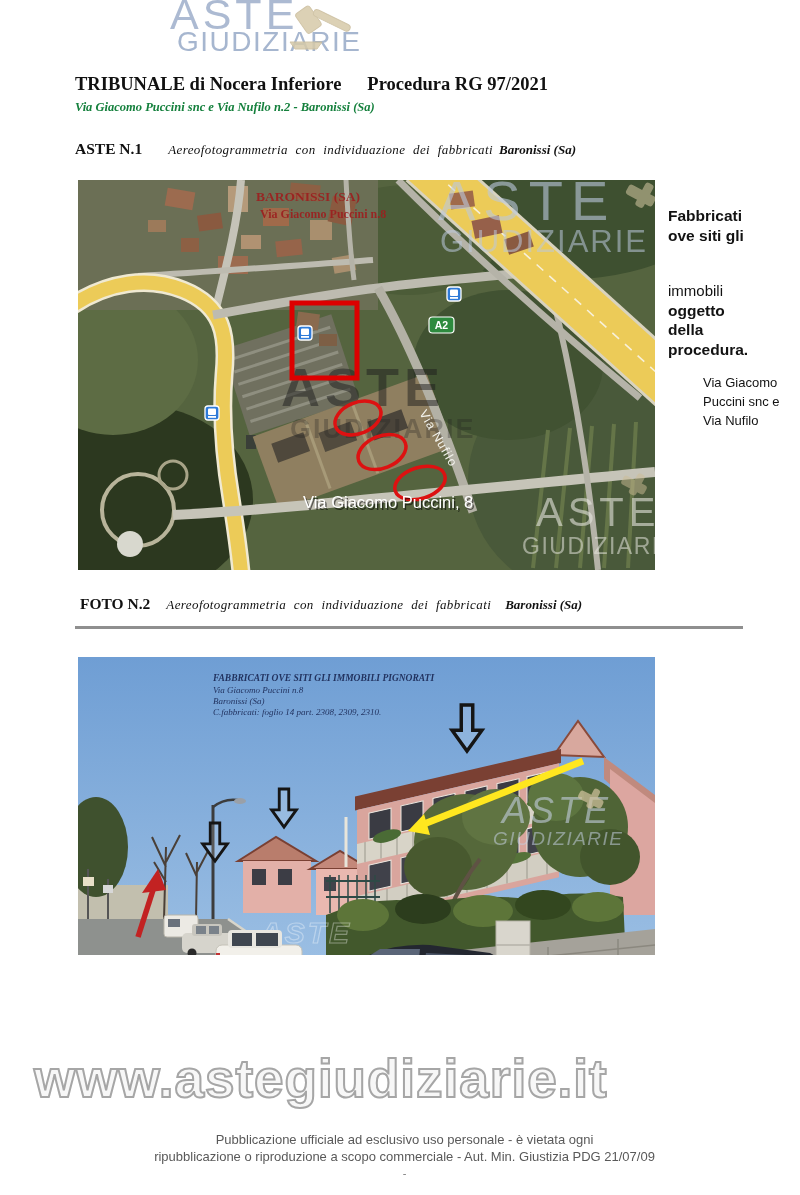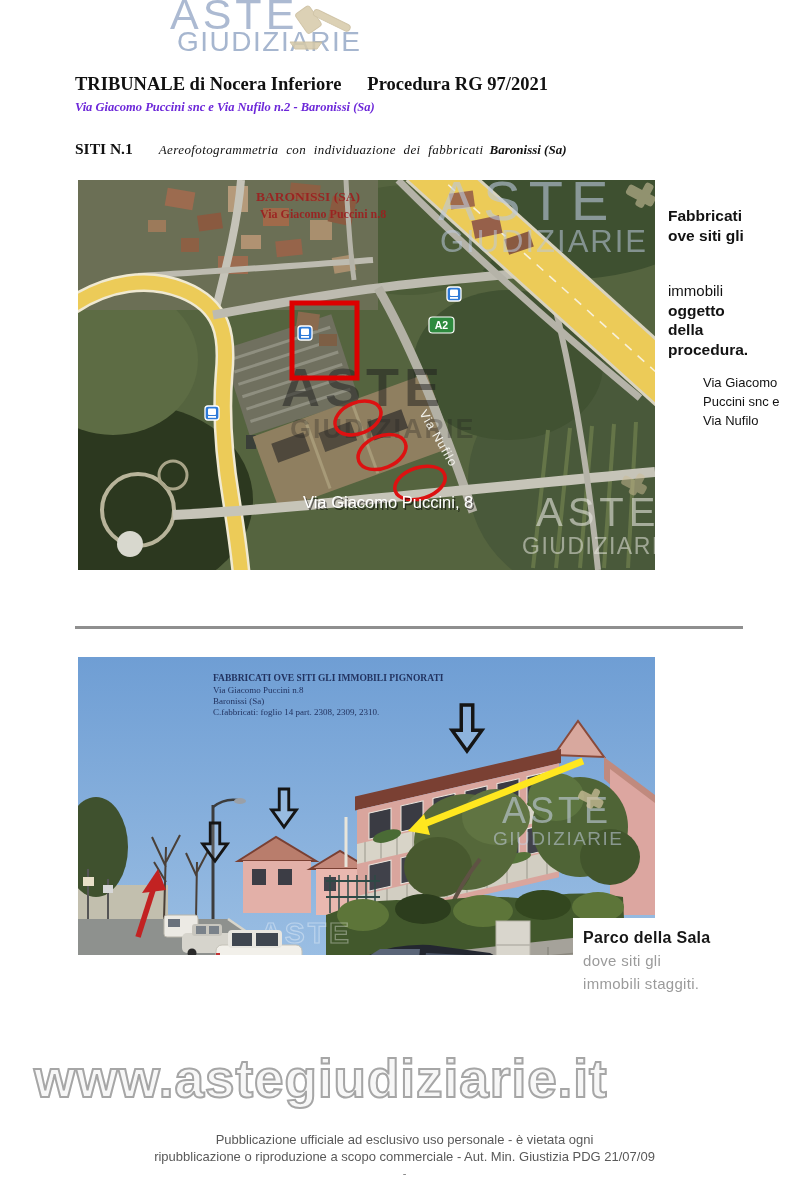--- a/index.html
+++ b/index.html
@@ -11,38 +11,38 @@
       color:rgba(151,169,199,.8);font-family:"Liberation Sans",sans-serif;font-weight:400;}
   .brand-giud{position:absolute;left:177px;top:26px;font-size:28px;letter-spacing:1.5px;
       color:rgba(151,169,199,.85);font-weight:400;}
   .brand-gavel{position:absolute;left:284px;top:0px;opacity:.85;}
 
   
   .title{position:absolute;left:75px;top:74px;font-family:"Liberation Serif",serif;
       font-weight:bold;font-size:18.5px;color:#111;white-space:nowrap;}
   .title .gap{display:inline-block;width:26px;}
   .subtitle{position:absolute;left:75px;top:100px;font-family:"Liberation Serif",serif;
-      font-weight:bold;font-style:italic;font-size:12.5px;color:#6d28d9;}
+      font-weight:bold;font-style:italic;font-size:12.5px;color:#15803d;}
 
   .fotorow{position:absolute;font-family:"Liberation Serif",serif;color:#111;white-space:nowrap;}
   .fotorow .lbl{font-weight:bold;font-size:15.5px;}
   .fotorow .cap{font-style:italic;font-size:13px;letter-spacing:.4px;word-spacing:4px;}
   .fotorow .plc{font-style:italic;font-weight:bold;font-size:13px;}
   #foto1row{left:75px;top:140px;}
   #foto1row .cap{margin-left:26px;}
   #foto1row .plc{margin-left:6px;}
   #foto2row{left:80px;top:595px;}
   #foto2row .cap{margin-left:16px;}
   #foto2row .plc{margin-left:14px;}
 
   .rule{position:absolute;left:75px;top:626px;width:668px;height:2.5px;background:#8f8f8f;}
 
   .photo{position:absolute;left:78px;overflow:hidden;}
   #photo1{top:180px;width:577px;height:390px;}
-  #photo2{top:657px;width:577px;height:298px;}
+  #photo2{top:657px;width:577px;height:298px;font-style:italic;}
 
   
   #note1{position:absolute;left:668px;top:206px;width:125px;color:#121212;}
   #note1 .b{font-weight:bold;font-size:15.5px;line-height:19.5px;}
   #note1 .r{font-weight:400;font-size:15px;line-height:19.5px;margin-top:36px;}
   #note1 .sm{font-weight:400;font-size:13px;line-height:19px;margin-left:35px;}
   #note1 .sp{height:14px;}
 
   
   #note2{position:absolute;left:573px;top:918px;width:222px;height:92px;background:#fff;
@@ -74,21 +74,21 @@
       <path d="M6 42 h32 l-5 7 h-22 z"></path>
     </g>
   </svg>
 
   <div class="title">
     <span>TRIBUNALE di Nocera Inferiore</span><span class="gap"></span><span>Procedura RG 97/2021</span>
   </div>
   <div class="subtitle">Via Giacomo Puccini snc e Via Nufilo n.2 - Baronissi (Sa)</div>
 
   <div class="fotorow" id="foto1row">
-    <span class="lbl">SITI N.1</span><span class="cap">Aereofotogrammetria con individuazione dei fabbricati</span><span class="plc">Baronissi (Sa)</span>
+    <span class="lbl">ASTE N.1</span><span class="cap">Aereofotogrammetria con individuazione dei fabbricati</span><span class="plc">Baronissi (Sa)</span>
   </div>
 
   <div class="photo" id="photo1">
   <svg width="577" height="390" viewBox="0 0 577 390">
     <defs>
       <g id="bus">
         <rect x="-7" y="-7" width="14" height="14" rx="3" fill="#2e7ad8" stroke="#fff" stroke-width="1.3"></rect>
         <rect x="-4" y="-4.5" width="8" height="6.5" rx="1" fill="#fff"></rect>
         <rect x="-4" y="3" width="8" height="1.8" fill="#fff"></rect>
       </g>
@@ -235,20 +235,23 @@
     <div class="r">immobili</div>
     <div class="b">oggetto</div>
     <div class="b">della</div>
     <div class="b">procedura.</div>
     <div class="sp"></div>
     <div class="sm">Via Giacomo</div>
     <div class="sm">Puccini snc e</div>
     <div class="sm">Via Nufilo</div>
   </div>
 
+  <div class="fotorow" id="foto2row">
+    <span class="lbl">FOTO N.2</span><span class="cap">Aereofotogrammetria con individuazione dei fabbricati</span><span class="plc">Baronissi (Sa)</span>
+  </div>
   <div class="rule"></div>
 
   <div class="photo" id="photo2">
   <svg width="577" height="403" viewBox="0 0 577 403">
     <defs>
       <linearGradient id="sky" x1="0" y1="0" x2="0" y2="1">
         <stop offset="0" stop-color="#6f9ed4"></stop>
             <stop offset="1" stop-color="#a9c9e8"></stop>
       </linearGradient>
       <path id="darr" d="M-5,0 L5,0 L5,22 L13,22 L0,40 L-13,22 L-5,22 Z"></path>
@@ -453,25 +456,20 @@
       <text x="424" y="166" font-size="36" letter-spacing="4" opacity="0.6">ASTE</text>
       <text x="415" y="188" font-size="19" letter-spacing="1.5" opacity="0.55">GIUDIZIARIE</text>
       <g fill="#d4c4a0" opacity="0.7">
         <rect x="500" y="138" width="26" height="9" rx="3" transform="rotate(26 513 142)"></rect>
         <rect x="512" y="131" width="7" height="21" rx="3" transform="rotate(26 515 141)"></rect>
       </g>
     </g>
   </svg>
   </div>
 
-  <div id="note2">
-    <div class="b">Parco della Sala</div>
-    <div class="g">dove siti gli</div>
-    <div class="g">immobili staggiti.</div>
-  </div>
 
   <div id="urlwm">www.astegiudiziarie.it</div>
 
   <div id="footer">
     <div>Pubblicazione ufficiale ad esclusivo uso personale - è vietata ogni</div>
     <div>ripubblicazione o riproduzione a scopo commerciale - Aut. Min. Giustizia PDG 21/07/09</div>
     <div class="dash">-</div>
   </div>
 
 </div>

